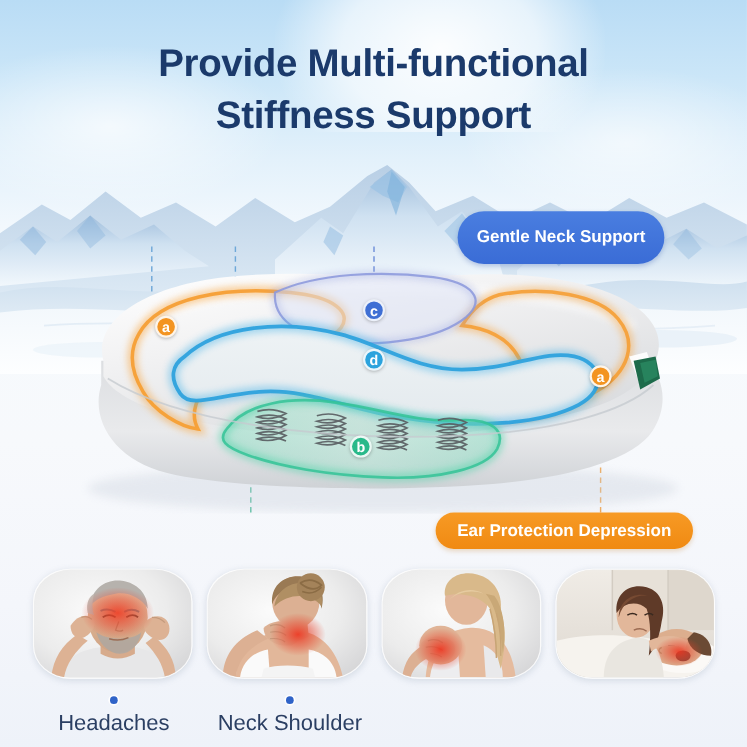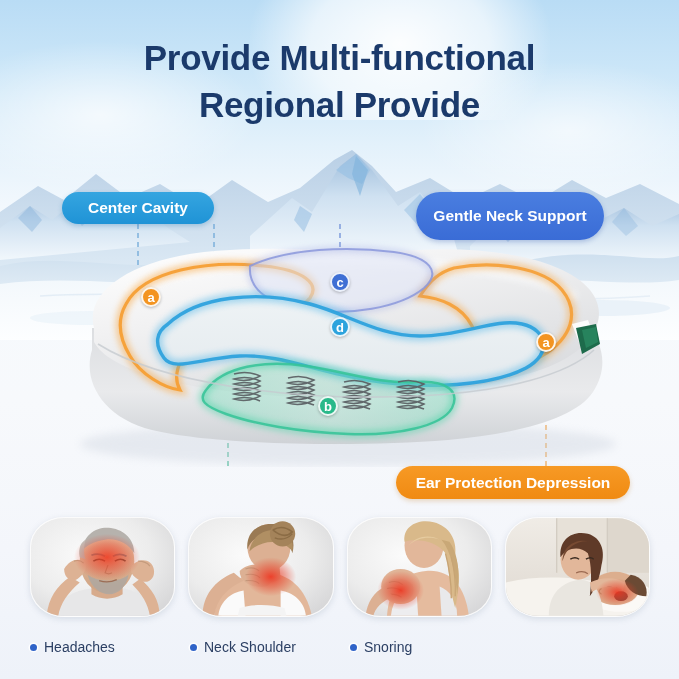--- a/index.html
+++ b/index.html
@@ -105,21 +105,21 @@
   }
   .card svg { position:absolute; inset:0; width:100%; height:100%; }
 
   
   .captions {
     position:absolute; left:30px; top:633px; width:620px; height:28px;
     display:flex; gap:13px;
   }
   .caption {
     width:147px; display:flex; align-items:center; gap:7px;
-    font-size:14px; color:#2b3f63;
+    font-size:20px; color:#2b3f63;flex-direction:column;
   }
   .dot {
     width:7px; height:7px; border-radius:50%; flex:none;
     background:#2f63c8; box-shadow:0 0 0 1.5px rgba(255,255,255,.9);
   }
 </style>
 </head>
 <body>
 
 <div class="page">
@@ -179,21 +179,21 @@
 
     <path d="M40,156 C120,150 200,160 280,154" stroke="#dfeaf4" stroke-width="1.5" fill="none" opacity=".8"></path>
     <path d="M380,160 C460,154 540,164 650,156" stroke="#dfeaf4" stroke-width="1.5" fill="none" opacity=".7"></path>
     <path d="M120,172 C200,168 260,176 330,170" stroke="#e6eff7" stroke-width="1.2" fill="none" opacity=".7"></path>
     <ellipse cx="600" cy="168" rx="70" ry="8" fill="#e4eef7" opacity=".7"></ellipse>
     <ellipse cx="90" cy="178" rx="60" ry="7" fill="#e8f1f8" opacity=".6"></ellipse>
   </svg>
 
   <div class="title">
     <div>Provide Multi-functional</div>
-    <div>Regional Provide</div>
+    <div>Stiffness Support</div>
   </div>
 
   <svg class="leaders" viewBox="0 0 679 679">
 
     <path d="M138,224 L138,331 L330,331" stroke="#6fa8d8" stroke-width="1.3" stroke-dasharray="5 4" fill="none"></path>
 
     <path d="M214,224 L214,290" stroke="#6fa8d8" stroke-width="1.3" stroke-dasharray="5 4" fill="none"></path>
 
     <path d="M340,224 L340,272" stroke="#6f8fd8" stroke-width="1.3" stroke-dasharray="5 4" fill="none"></path>
 
@@ -339,21 +339,20 @@
       </g>
     </svg>
   </div>
 
   <div class="marker m-a1">a</div>
   <div class="marker m-a2">a</div>
   <div class="marker m-b">b</div>
   <div class="marker m-c">c</div>
   <div class="marker m-d">d</div>
 
-  <div class="badge badge-center-cavity">Center Cavity</div>
   <div class="badge badge-gentle-neck">Gentle Neck Support</div>
   <div class="badge badge-ear-protection">Ear Protection Depression</div>
 
   <div class="cards">
 
     <div class="card">
       <svg viewBox="0 0 147 100">
         <defs>
           <radialGradient id="pain1" cx="50%" cy="50%" r="50%">
             <stop offset="0%" stop-color="#ef3b22" stop-opacity=".88"></stop>
@@ -524,19 +523,15 @@
 
   <div class="captions">
     <div class="caption">
       <span class="dot"></span>
       <span>Headaches</span>
     </div>
     <div class="caption">
       <span class="dot"></span>
       <span>Neck Shoulder</span>
     </div>
-    <div class="caption">
-      <span class="dot"></span>
-      <span>Snoring</span>
-    </div>
   </div>
 
 </div>
 
 </body></html>

